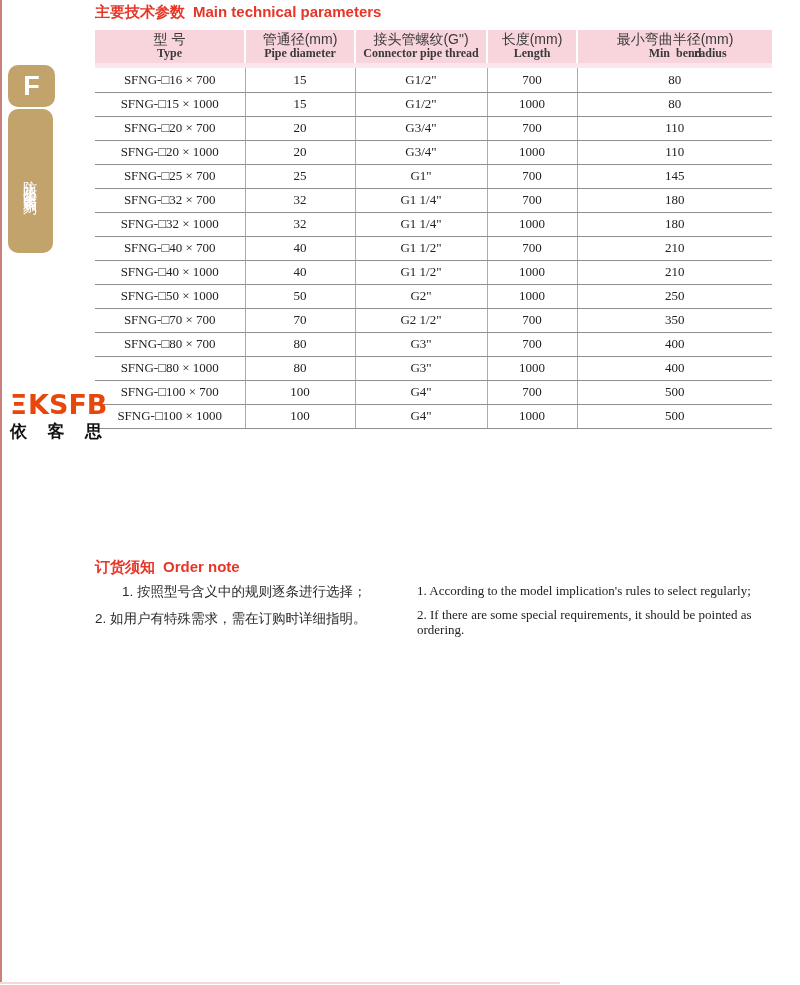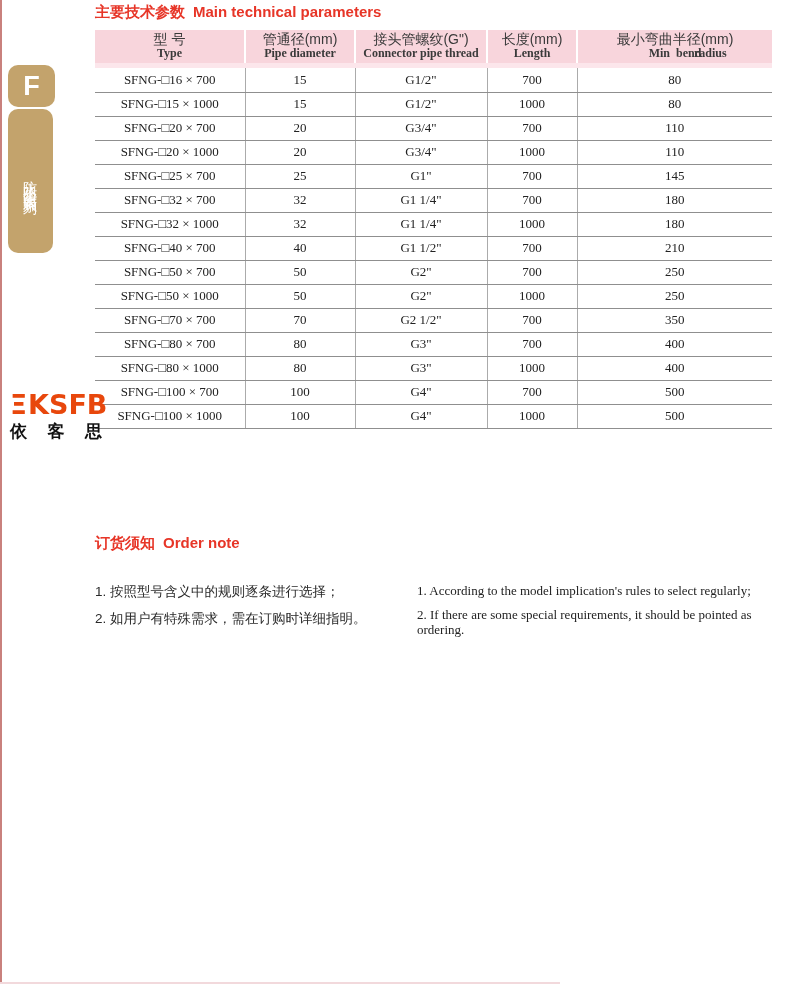--- a/index.html
+++ b/index.html
@@ -25,21 +25,21 @@
     writing-mode:vertical-rl; font-size:14px; letter-spacing:3px; font-weight:500;
   }
 
   
   .sec-title {
     position:absolute; left:95px; color:#e73527; font-weight:bold; font-size:15px;
     white-space:nowrap;
   }
   .sec-title .en { margin-left:8px; }
   .title-params { top:3px; }
-  .title-order { top:534px; }
+  .title-order { top:558px; }
 
   
   .table-wrap { position:absolute; left:95px; top:30px; width:677px; }
   table { border-collapse:collapse; width:677px; table-layout:fixed; }
   thead th {
     background:#f8d5dc; color:#3a3a3a; font-weight:normal;
     padding:2px 0 3px 0; vertical-align:middle;
   }
   thead th + th { border-left:2px solid #ffffff; }
   thead .zh { display:block; font-size:14px; line-height:15px; font-family:"Liberation Sans", sans-serif; }
@@ -64,21 +64,21 @@
     font-family:"DejaVu Sans", sans-serif; letter-spacing:0px; display:flex; align-items:center;
   }
   .logo-brand .xi { margin-right:1px; }
   .logo-cn {
     color:#111; font-weight:bold; font-size:17px; margin-top:2px;
     display:flex; justify-content:space-between; width:92px;
     font-family:"Liberation Sans", sans-serif;
   }
 
   
-  .notes-zh { position:absolute; left:95px; top:583px; list-style:none; font-size:13.5px; color:#2a2a2a; }
+  .notes-zh { position:absolute; left:95px; top:583px; list-style:none; font-size:13.5px; color:#2a2a2a;text-align:right; }
   .notes-zh li { margin-bottom:10px; line-height:17px; }
   .notes-en { position:absolute; left:417px; top:583px; list-style:none;
     font-family:Liberation Serif, serif; font-size:13px; color:#222; }
   .notes-en li { margin-bottom:9px; line-height:15px; }
 </style>
 </head>
 <body>
 
 <div class="page">
 
@@ -186,25 +186,25 @@
             <td>180</td>
           </tr>
           <tr>
             <td>SFNG-□40 × 700</td>
             <td>40</td>
             <td>G1 1/2"</td>
             <td>700</td>
             <td>210</td>
           </tr>
           <tr>
-            <td>SFNG-□50 × 700</td>
-            <td>50</td>
-            <td>G2"</td>
-            <td>700</td>
-            <td>250</td>
+            <td>SFNG-□40 × 1000</td>
+            <td>40</td>
+            <td>G1 1/2"</td>
+            <td>1000</td>
+            <td>210</td>
           </tr>
           <tr>
             <td>SFNG-□50 × 1000</td>
             <td>50</td>
             <td>G2"</td>
             <td>1000</td>
             <td>250</td>
           </tr>
           <tr>
             <td>SFNG-□70 × 700</td>

